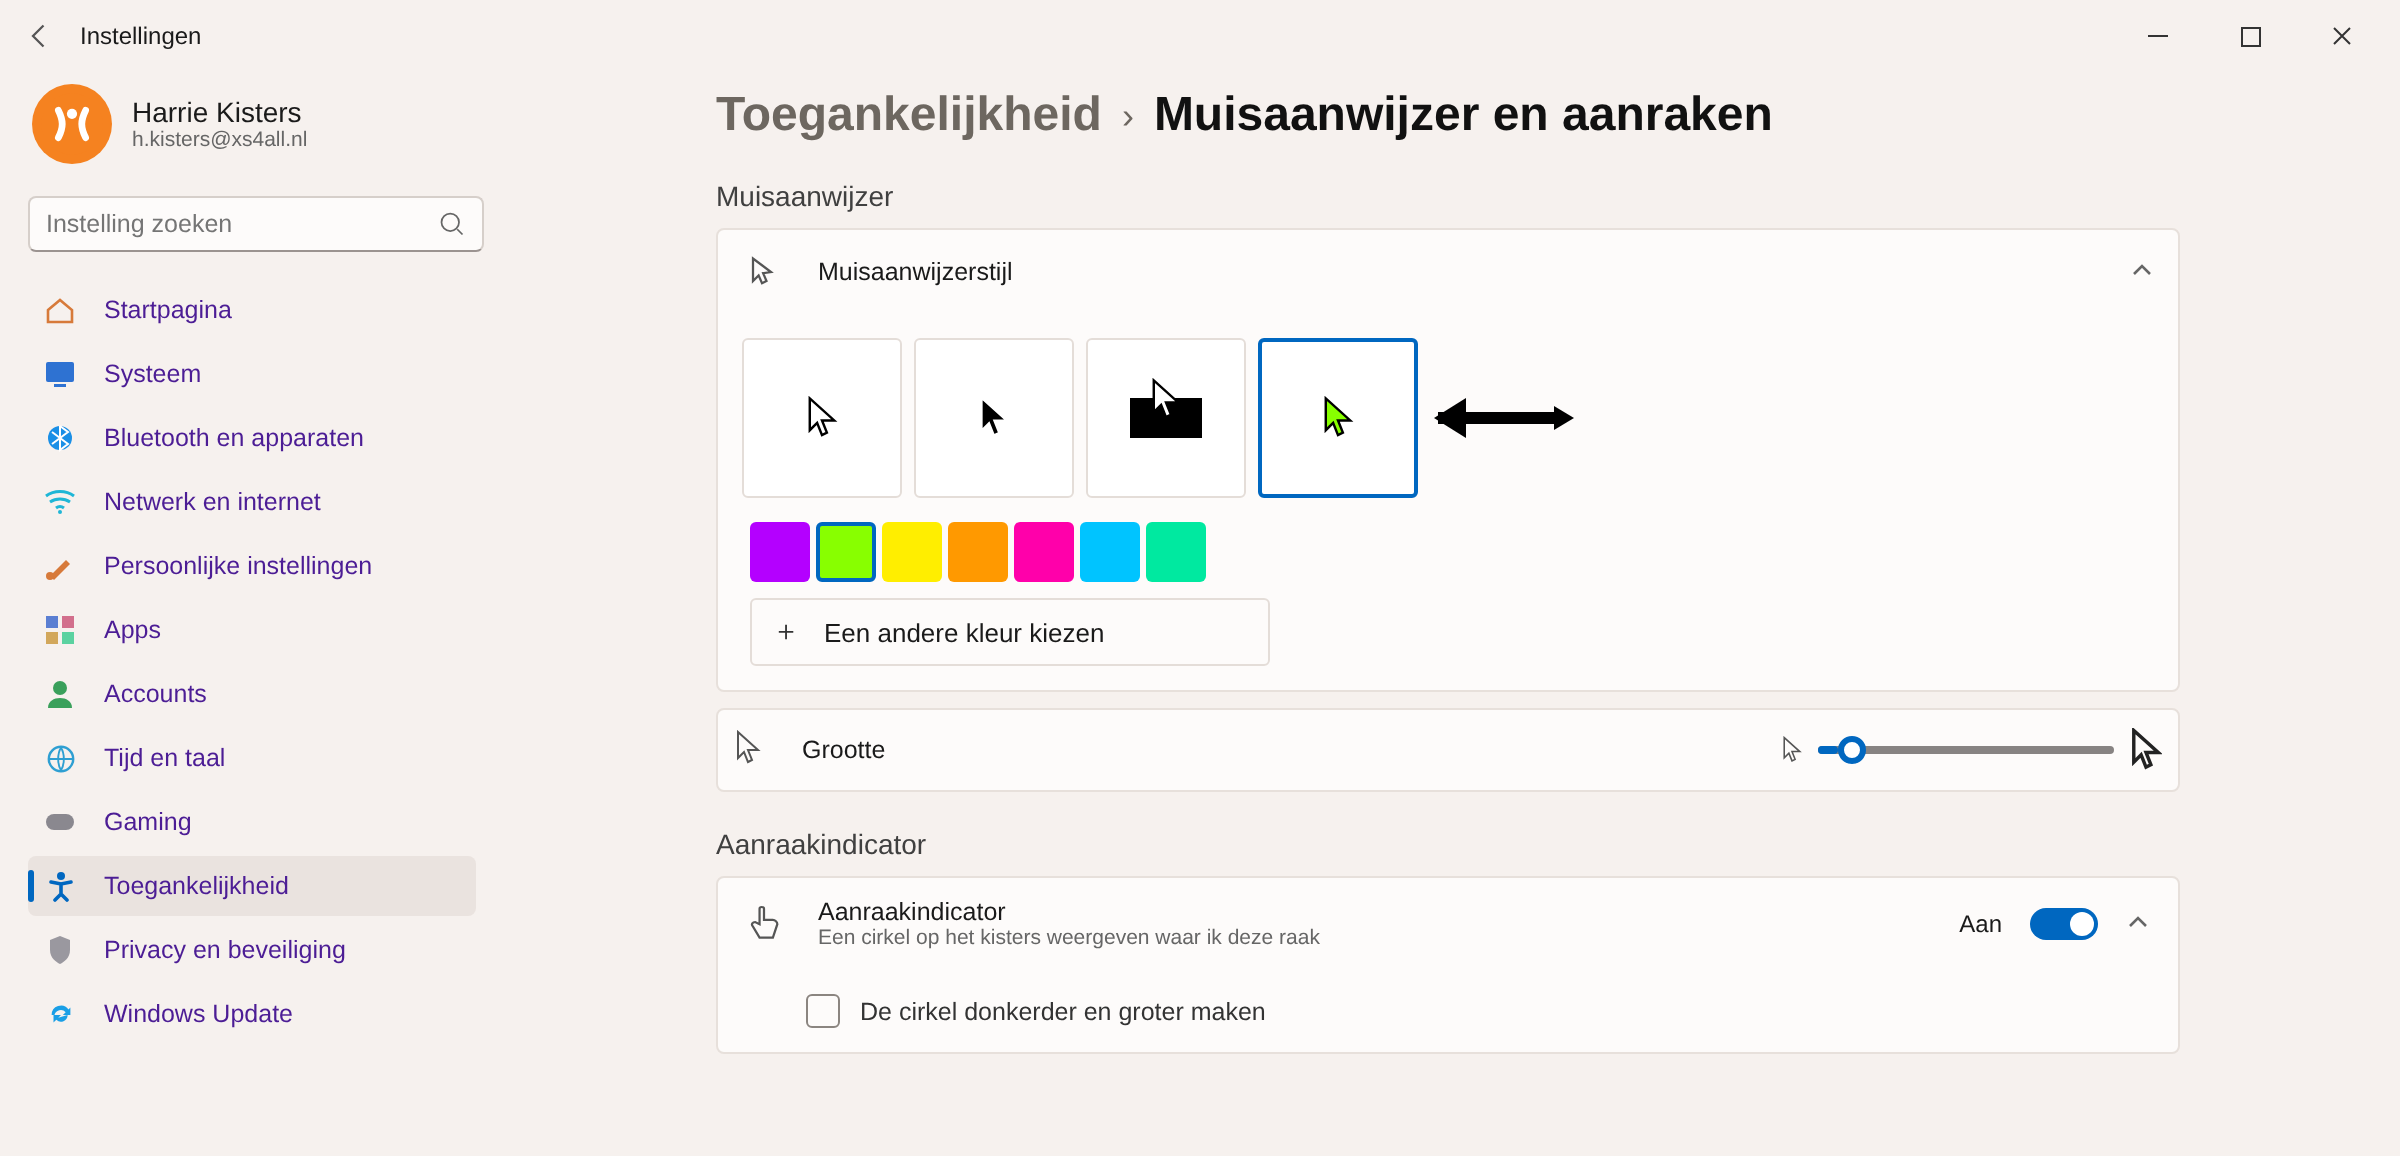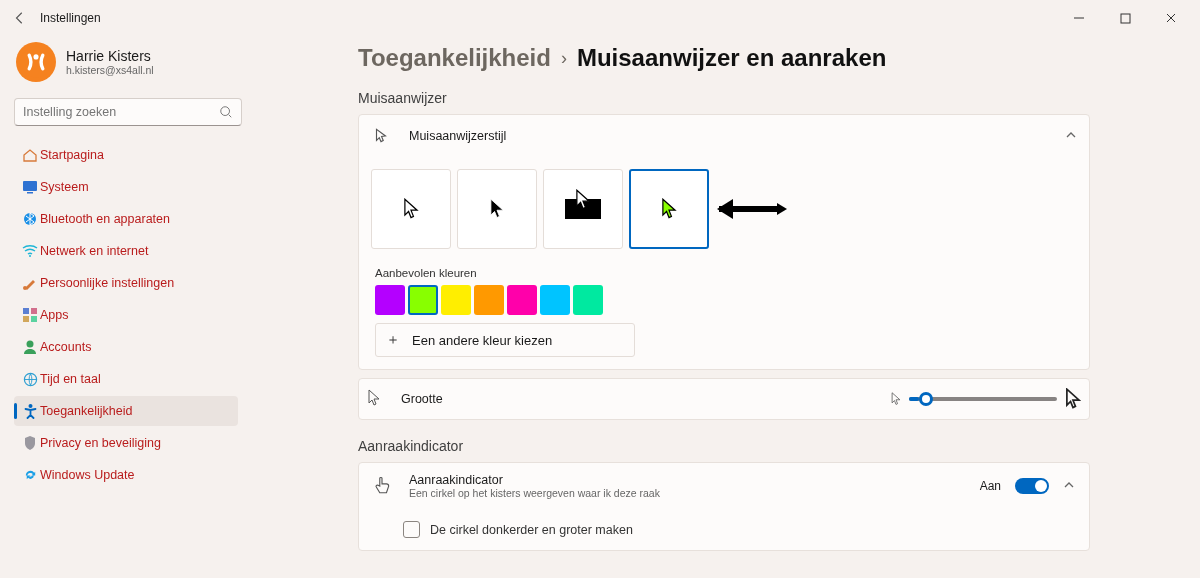--- a/index.html
+++ b/index.html
@@ -12,21 +12,21 @@
   .layout { display: flex; height: calc(578px - 36px); }
   .sidebar { width: 248px; padding: 0 10px 0 14px; flex-shrink: 0; }
   .user { display: flex; align-items: center; gap: 10px; padding: 6px 4px 12px 2px; }
   .avatar { width: 40px; height: 40px; border-radius: 50%; background: linear-gradient(135deg,#f58220 0%,#f58220 100%); display: flex; align-items: center; justify-content: center; position: relative; }
   .avatar svg { width: 34px; height: 34px; }
   .user-name { font-size: 14px; font-weight: 400; }
   .user-email { font-size: 10.5px; color: #666; }
   .search { width: 228px; height: 28px; background: #fdfbfa; border: 1px solid #d6cfca; border-bottom:1.5px solid #9b9390; border-radius: 4px; display: flex; align-items: center; padding: 0 8px; margin: 4px 0 14px 0; }
   .search input { border: none; outline: none; background: transparent; flex: 1; font-size: 12.5px; color: #333; }
   .nav { display: flex; flex-direction: column; gap: 2px; }
-  .nav-item { display: flex; align-items: center; gap: 2px; height: 30px; padding: 0 8px; border-radius: 4px; font-size: 12.5px; color: #b91c1c; cursor: pointer; position: relative; }
+  .nav-item { display: flex; align-items: center; gap: 14px; height: 30px; padding: 0 8px; border-radius: 4px; font-size: 12.5px; color: #4c1d95; cursor: pointer; position: relative; }
   .nav-item.selected { background: #eae3df; }
   .nav-item.selected::before { content:""; position:absolute; left:0; top:7px; bottom:7px; width:3px; background:#0067c0; border-radius:2px; }
   .nav-icon { width: 16px; height: 16px; display:flex; align-items:center; justify-content:center; }
   .main { flex: 1; padding: 4px 110px 0 110px; overflow:hidden; }
   .breadcrumb { display:flex; align-items:center; gap:10px; font-size: 24px; margin-top:4px; }
   .bc-link { color:#6d6760; font-weight:600; }
   .bc-sep { color:#6d6760; font-size:18px; }
   .bc-current { font-weight:700; color:#111; }
   .section-label { font-size: 14px; font-weight:400; margin-top:18px; margin-bottom:8px; color:#404040; }
   .card { background:#fdfbfa; border:1px solid #e7e0db; border-radius:4px; }
@@ -180,20 +180,28 @@
         </div>
       <div class="nav-item">
           <span class="nav-icon">
             <svg width="15" height="15" viewBox="0 0 16 16">
               <circle cx="8" cy="8" r="6.5" fill="none" stroke="#2e9fd2" stroke-width="1.3"></circle>
               <path d="M2 8h12M8 2c2 3 2 9 0 12M8 2c-2 3-2 9 0 12" stroke="#2e9fd2" fill="none"></path>
             </svg>
           </span>
           <span>Tijd en taal</span>
         </div>
+      <div class="nav-item">
+          <span class="nav-icon">
+            <svg width="16" height="12" viewBox="0 0 16 10">
+              <rect x="1" y="1" width="14" height="8" rx="4" fill="#8a888f"></rect>
+            </svg>
+          </span>
+          <span>Gaming</span>
+        </div>
       <div class="nav-item selected">
           <span class="nav-icon">
             <svg width="15" height="16" viewBox="0 0 14 16">
               <circle cx="7" cy="3" r="2" fill="#0067c0"></circle>
               <path d="M2 6l5 1 5-1M7 7v5m-3 3l3-3 3 3" stroke="#0067c0" stroke-width="1.8" fill="none" stroke-linecap="round"></path>
             </svg>
           </span>
           <span>Toegankelijkheid</span>
         </div>
       <div class="nav-item">
@@ -263,21 +271,20 @@
         <div class="arrow-annot">
           <svg width="70" height="28" viewBox="0 0 70 28">
               <path d="M2 14 L60 14" stroke="#000" stroke-width="6"></path>
               <path d="M0 14 L16 4 L16 24 Z" fill="#000"></path>
               <path d="M60 8 L70 14 L60 20 Z" fill="#000"></path>
             </svg>
         </div>
       </div>
 
       <div class="colors-wrap">
-        <div class="colors-lbl">Aanbevolen kleuren</div>
         <div class="swatches">
           <div class="sw" style="background:#b400ff"></div>
           <div class="sw sel" style="background:#88ff00"></div>
           <div class="sw" style="background:#ffee00"></div>
           <div class="sw" style="background:#ff9900"></div>
           <div class="sw" style="background:#ff00aa"></div>
           <div class="sw" style="background:#00c4ff"></div>
           <div class="sw" style="background:#00e9a0"></div>
         </div>
         <div class="another">

